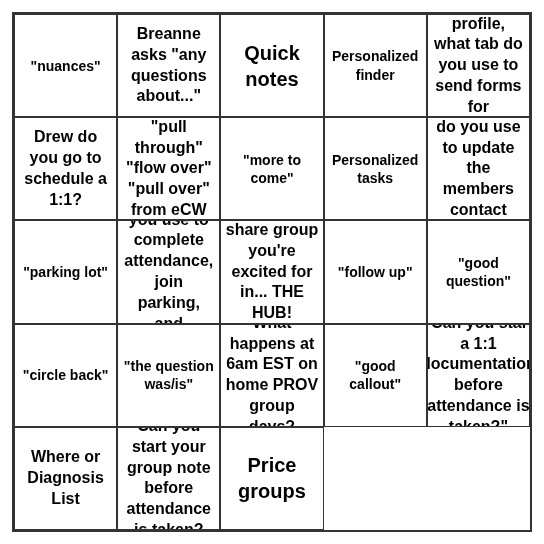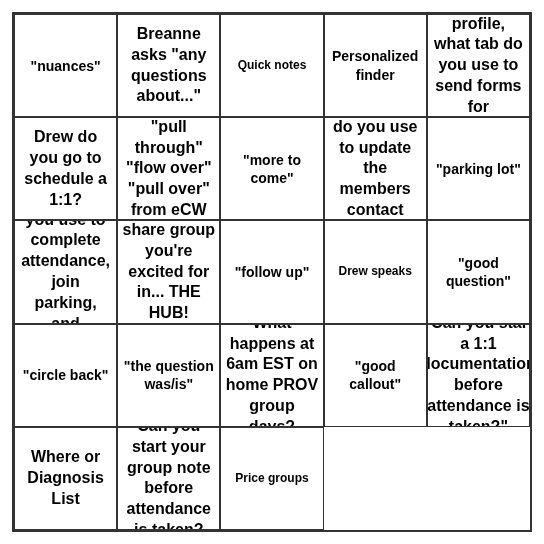--- a/index.html
+++ b/index.html
@@ -33,21 +33,21 @@
       display: flex;
       align-items: center;
       justify-content: center;
       text-align: center;
       padding: 4px;
       font-size: 11px;
       line-height: 1.3;
       overflow: hidden;
     }
     .bingo-cell.large-text {
-      font-size: 12px;
+      font-size: 20px;
       font-weight: bold;
     }
     .bingo-cell.medium-text {
       font-size: 14px;
       font-weight: bold;
     }
     .bingo-cell.small-text {
       font-size: 16px;
       font-weight: bold;
     }
@@ -58,26 +58,26 @@
 <div class="bingo-container">
   <div class="bingo-grid">
   <div class="bingo-cell medium-text">"nuances"</div>
       <div class="bingo-cell small-text">Breanne asks "any questions about..."</div>
       <div class="bingo-cell large-text">Quick notes</div>
       <div class="bingo-cell medium-text">Personalized finder</div>
       <div class="bingo-cell small-text">In the member profile, what tab do you use to send forms for members to sign?</div>
       <div class="bingo-cell small-text">Drew do you go to schedule a 1:1?</div>
       <div class="bingo-cell small-text">"pull through" "flow over" "pull over" from eCW</div>
       <div class="bingo-cell medium-text">"more to come"</div>
+      <div class="bingo-cell medium-text">Personalized tasks</div>
       <div class="bingo-cell small-text">Quick tab do you use to update the members contact info?</div>
       <div class="bingo-cell medium-text">"parking lot"</div>
       <div class="bingo-cell small-text">What screen do you use to complete attendance, join parking, and document in?</div>
       <div class="bingo-cell small-text">share group you're excited for in... THE HUB!</div>
       <div class="bingo-cell medium-text">"follow up"</div>
-      <div class="bingo-cell large-text">Drew speaks</div>
       <div class="bingo-cell medium-text">"good question"</div>
       <div class="bingo-cell medium-text">"circle back"</div>
       <div class="bingo-cell medium-text">"the question was/is"</div>
       <div class="bingo-cell small-text">What happens at 6am EST on home PROV group days?</div>
       <div class="bingo-cell medium-text">"good callout"</div>
       <div class="bingo-cell small-text">"Can you start a 1:1 documentation before attendance is taken?"</div>
       <div class="bingo-cell small-text">Where or Diagnosis List</div>
       <div class="bingo-cell small-text">Can you start your group note before attendance is taken?</div>
       <div class="bingo-cell large-text">Price groups</div>
     </div>

